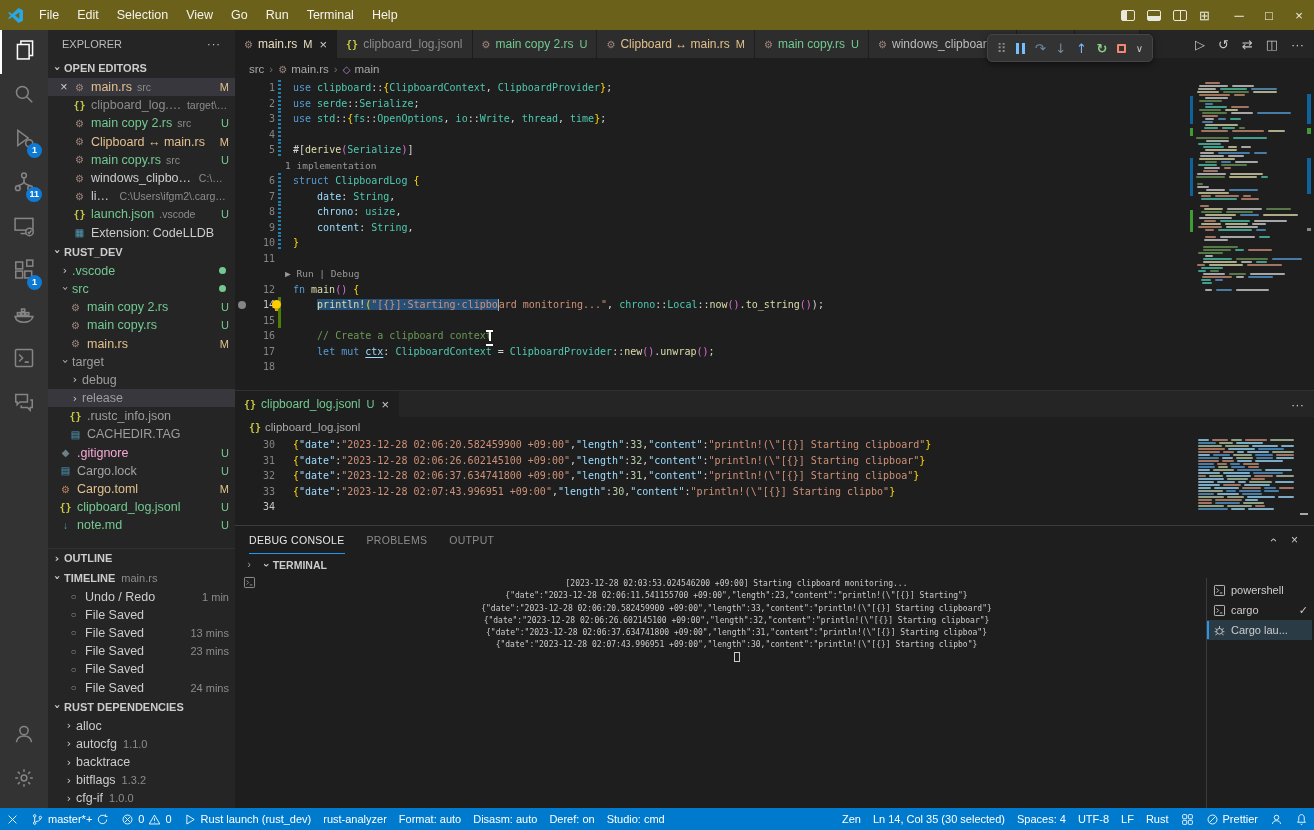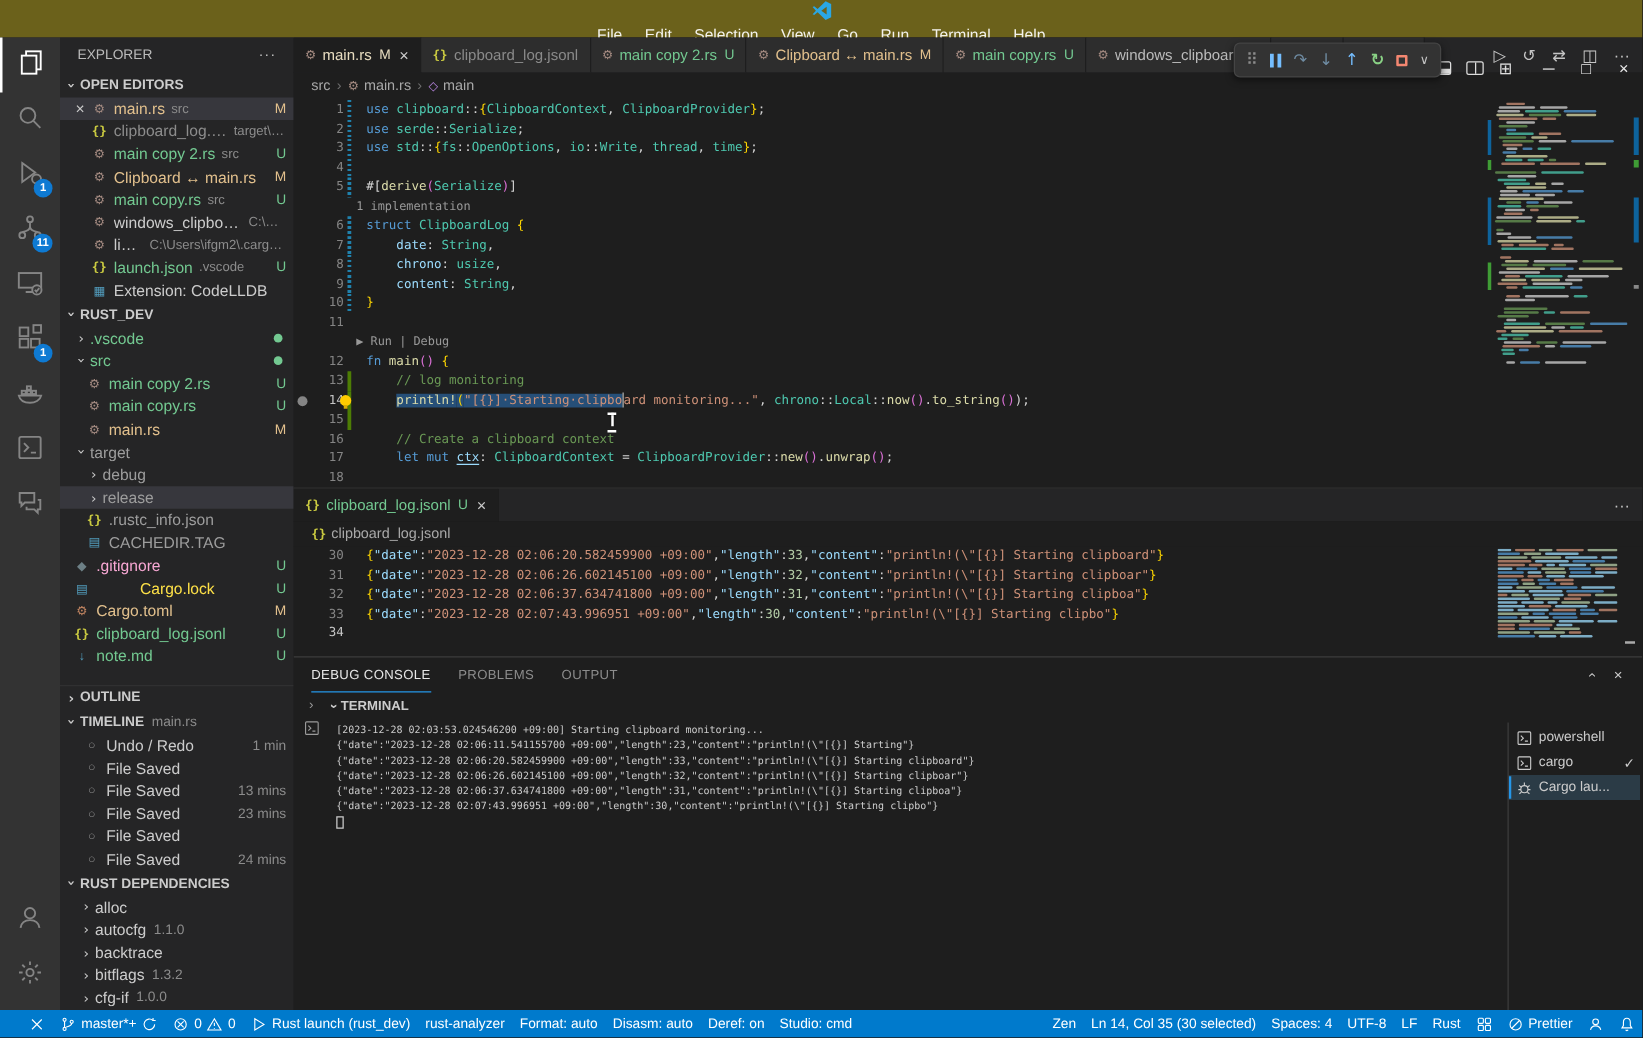--- a/index.html
+++ b/index.html
@@ -2,21 +2,21 @@
 <html><head>
 <meta charset="utf-8">
 <style>
   * { margin:0; padding:0; box-sizing:border-box; }
   html,body { width:1314px; height:830px; overflow:hidden; background:#1e1e1e;
               font-family:"Liberation Sans", sans-serif; }
   .window { position:relative; width:1314px; height:830px; background:#1e1e1e; color:#cccccc; }
 
   
   .titlebar { position:absolute; top:0; left:0; right:0; height:30px; background:#6b611b;
-              display:flex; align-items:center; color:rgba(255,255,255,.92); font-size:12.5px;flex-direction:column; }
+              display:flex; align-items:center; color:rgba(255,255,255,.92); font-size:12.5px; }
   .tb-logo { width:30px; display:flex; justify-content:center; align-items:center; flex:none; }
   .menubar { display:flex; height:100%; align-items:center; }
   .menu-item { padding:0 9px; height:22px; line-height:22px; border-radius:4px; cursor:default; }
   .tb-title { position:absolute; left:0; right:0; text-align:center; pointer-events:none; font-size:12px; }
   .tb-right { margin-left:auto; display:flex; align-items:center; height:100%; z-index:2; }
   .lo-group { display:flex; align-items:center; gap:12px; padding:0 14px; }
   .lo { width:14px; height:11px; border:1px solid rgba(255,255,255,.85); border-radius:2px; position:relative; }
   .lo-left::before  { content:""; position:absolute; left:0; top:0; bottom:0; width:5px; background:rgba(255,255,255,.85); }
   .lo-bottom::before{ content:""; position:absolute; left:0; right:0; bottom:0; height:4px; background:rgba(255,255,255,.85); }
   .lo-right::before { content:""; position:absolute; right:0; top:0; bottom:0; width:5px; border-left:1px solid rgba(255,255,255,.85); }
@@ -105,41 +105,41 @@
 
   
   .panel-tabs { height:28px; display:flex; align-items:center; padding-left:14px; }
   .ptab { margin-right:22px; font-size:10.5px; color:#8c8c8c; height:100%; display:flex; align-items:center; border-bottom:1px solid transparent; letter-spacing:.3px; }
   .ptab.active { color:#e7e7e7; border-bottom-color:#2596e8; }
   .panel-acts { margin-left:auto; display:flex; gap:16px; padding-right:16px; color:#cccccc; font-size:12px; align-items:center; }
   .chev-up { display:inline-block; transform:rotate(-90deg); font-size:12px; }
   .term-header { height:22px; display:flex; align-items:center; font-size:10.5px; font-weight:bold; color:#cccccc; padding-left:30px; }
   .term-header .chev { margin-right:4px; }
   .panel-side { position:absolute; left:2px; top:32px; width:24px; display:flex; flex-direction:column; align-items:center; gap:6px; color:#9a9a9a; font-size:11px; }
-  .term-body { position:absolute; left:26px; right:110px; top:52px; bottom:0; overflow:hidden; padding-left:8px; }
+  .term-body { position:absolute; left:26px; right:110px; top:52px; bottom:0; overflow:hidden; padding-left:8px;text-align:center; }
   .term-line { font-family:"DejaVu Sans Mono",monospace; font-size:8px; line-height:12.3px; color:#cccccc; white-space:pre; }
   .term-cursor { display:inline-block; width:6px; height:10px; border:1px solid #cccccc; vertical-align:middle; }
   .term-list { position:absolute; right:2px; top:52px; width:106px; bottom:0; border-left:1px solid #3c3c3c; padding-top:2px; }
   .term-item { height:20px; display:flex; align-items:center; font-size:11px; color:#cccccc; padding:0 4px 0 6px; position:relative; white-space:nowrap; overflow:hidden; }
   .term-item svg { width:13px; height:13px; margin-right:5px; flex:none; }
   .term-item.sel { background:rgba(60,95,120,.45); }
   .term-item.sel::before { content:""; position:absolute; left:0; top:1px; bottom:1px; width:2px; background:#2596e8; }
   .term-item .check { margin-left:auto; color:#cccccc; }
 
   
   .dbg-toolbar { position:absolute; left:752px; top:4px; width:166px; height:28px; background:#333333; border:1px solid #454545;
                  border-radius:5px; box-shadow:0 2px 6px rgba(0,0,0,.5); display:flex; align-items:center; justify-content:space-around; z-index:5; padding:0 4px; }
   .dbg-ic { font-size:13px; font-family:"DejaVu Sans",sans-serif; }
   .pause-bars { display:flex; gap:3px; }
   .pause-bars i { width:3px; height:11px; background:#75beff; }
   .stop-sq { width:9px; height:9px; border:2px solid #f48771; border-radius:1px; }
 
   
   .statusbar { position:absolute; left:0; right:0; bottom:0; height:22px; background:#007acc; color:#ffffff;
-               display:flex; align-items:center; font-size:11px;padding-left:17px; }
+               display:flex; align-items:center; font-size:11px; }
   .sb-group { display:flex; align-items:center; height:100%; }
   .sb-item { display:flex; align-items:center; gap:4px; padding:0 6px; height:100%; white-space:nowrap; }
   .sb-item svg { width:13px; height:13px; }
   .sb-right { margin-left:auto; }
 
   .ficon.json { color:#cbcb41; font-weight:bold; font-family:"DejaVu Sans Mono",monospace; }
   .ficon.rust { color:#a1887f; }
   .ficon.md { color:#519aba; }
   .ficon.git { color:#6d8086; }
   .ficon.lock,.ficon.tag,.ficon.ext { color:#519aba; }
@@ -382,21 +382,21 @@
           <span class="ficon tag">▤</span>
           <span class="lbl" style="color: rgb(157, 157, 157);">CACHEDIR.TAG</span>
         </div>
         <div class="row" style="padding-left: 10px;">
           <span class="ficon git">◆</span>
           <span class="lbl" style="color: #f9a8d4;">.gitignore</span>
           <span class="badge" style="color: rgb(115, 201, 145);">U</span>
         </div>
         <div class="row" style="padding-left: 10px;">
           <span class="ficon lock">▤</span>
-          <span class="lbl" style="color: #fde047; margin-left: 35px;">Cargo.lock</span>
+          <span class="lbl" style="color: #a3a3a3;">Cargo.lock</span>
           <span class="badge" style="color: rgb(115, 201, 145);">U</span>
         </div>
         <div class="row" style="padding-left: 10px;">
           <span class="ficon toml">⚙</span>
           <span class="lbl" style="color: rgb(226, 192, 141);">Cargo.toml</span>
           <span class="badge" style="color: rgb(226, 192, 141);">M</span>
         </div>
         <div class="row" style="padding-left: 10px;">
           <span class="ficon json">{}</span>
           <span class="lbl" style="color: rgb(115, 201, 145);">clipboard_log.jsonl</span>
@@ -538,21 +538,20 @@
             <div class="code-row"><span class="ln-margin"></span><span class="ln-num">5</span><span class="ln-chg"><span class="bar mod"></span></span><span class="code-text"><span class="tk-p">#[</span><span class="tk-f">derive</span><span class="tk-m">(</span><span class="tk-t">Serialize</span><span class="tk-m">)</span><span class="tk-p">]</span></span></div>
             <div class="code-row"><span class="lens">1 implementation</span></div>
             <div class="code-row"><span class="ln-margin"></span><span class="ln-num">6</span><span class="ln-chg"><span class="bar mod"></span></span><span class="code-text"><span class="tk-k">struct </span><span class="tk-t">ClipboardLog</span><span class="tk-p"> </span><span class="tk-g">{</span></span></div>
             <div class="code-row"><span class="ln-margin"></span><span class="ln-num">7</span><span class="ln-chg"><span class="bar mod"></span></span><span class="code-text"><span class="tk-p">    </span><span class="tk-v">date</span><span class="tk-p">: </span><span class="tk-t">String</span><span class="tk-p">,</span></span></div>
             <div class="code-row"><span class="ln-margin"></span><span class="ln-num">8</span><span class="ln-chg"><span class="bar mod"></span></span><span class="code-text"><span class="tk-p">    </span><span class="tk-v">chrono</span><span class="tk-p">: </span><span class="tk-t">usize</span><span class="tk-p">,</span></span></div>
             <div class="code-row"><span class="ln-margin"></span><span class="ln-num">9</span><span class="ln-chg"><span class="bar mod"></span></span><span class="code-text"><span class="tk-p">    </span><span class="tk-v">content</span><span class="tk-p">: </span><span class="tk-t">String</span><span class="tk-p">,</span></span></div>
             <div class="code-row"><span class="ln-margin"></span><span class="ln-num">10</span><span class="ln-chg"><span class="bar mod"></span></span><span class="code-text"><span class="tk-g">}</span></span></div>
             <div class="code-row"><span class="ln-margin"></span><span class="ln-num">11</span><span class="ln-chg"></span><span class="code-text"></span></div>
             <div class="code-row"><span class="lens">▶ Run | Debug</span></div>
             <div class="code-row"><span class="ln-margin"></span><span class="ln-num">12</span><span class="ln-chg"></span><span class="code-text"><span class="tk-k">fn </span><span class="tk-f">main</span><span class="tk-m">()</span><span class="tk-p"> </span><span class="tk-g">{</span></span></div>
-            <div class="code-row"><span class="ln-margin"></span><span class="ln-num">13</span><span class="ln-chg"><span class="bar add"></span></span><span class="code-text"><span class="tk-p">    </span><span class="tk-c">// log monitoring</span></span></div>
             <div class="code-row"><span class="ln-margin"><span class="bp"></span></span><span class="ln-num on">14</span><span class="ln-chg"><span class="bar add"></span><span class="bulb"></span></span><span class="code-text"><span class="tk-p">    </span><span class="tk-f selbg">println!</span><span class="tk-g selbg">(</span><span class="tk-s selbg">"[{}]·Starting·clipbo</span><span class="caret"></span><span class="tk-s">ard monitoring..."</span><span class="tk-p">, </span><span class="tk-t">chrono</span><span class="tk-p">::</span><span class="tk-t">Local</span><span class="tk-p">::</span><span class="tk-f">now</span><span class="tk-m">()</span><span class="tk-p">.</span><span class="tk-f">to_string</span><span class="tk-m">()</span><span class="tk-p">);</span></span></div>
             <div class="code-row"><span class="ln-margin"></span><span class="ln-num">15</span><span class="ln-chg"><span class="bar add"></span></span><span class="code-text"></span></div>
             <div class="code-row"><span class="ln-margin"></span><span class="ln-num">16</span><span class="ln-chg"></span><span class="code-text"><span class="tk-p">    </span><span class="tk-c">// Create a clipboard context</span></span></div>
             <div class="code-row"><span class="ln-margin"></span><span class="ln-num">17</span><span class="ln-chg"></span><span class="code-text"><span class="tk-p">    </span><span class="tk-k">let </span><span class="tk-k">mut </span><span class="tk-vu">ctx</span><span class="tk-p">: </span><span class="tk-t">ClipboardContext</span><span class="tk-p"> = </span><span class="tk-t">ClipboardProvider</span><span class="tk-p">::</span><span class="tk-f">new</span><span class="tk-m">()</span><span class="tk-p">.</span><span class="tk-f">unwrap</span><span class="tk-m">()</span><span class="tk-p">;</span></span></div>
             <div class="code-row"><span class="ln-margin"></span><span class="ln-num">18</span><span class="ln-chg"></span><span class="code-text"></span></div>
             <div class="minimap">
               <div class="mm-row">
                 <span class="mm-seg" style="margin-left: 15.2076px; width: 14.6771px; background: rgb(206, 145, 120);"></span>
               </div>
               <div class="mm-row">

